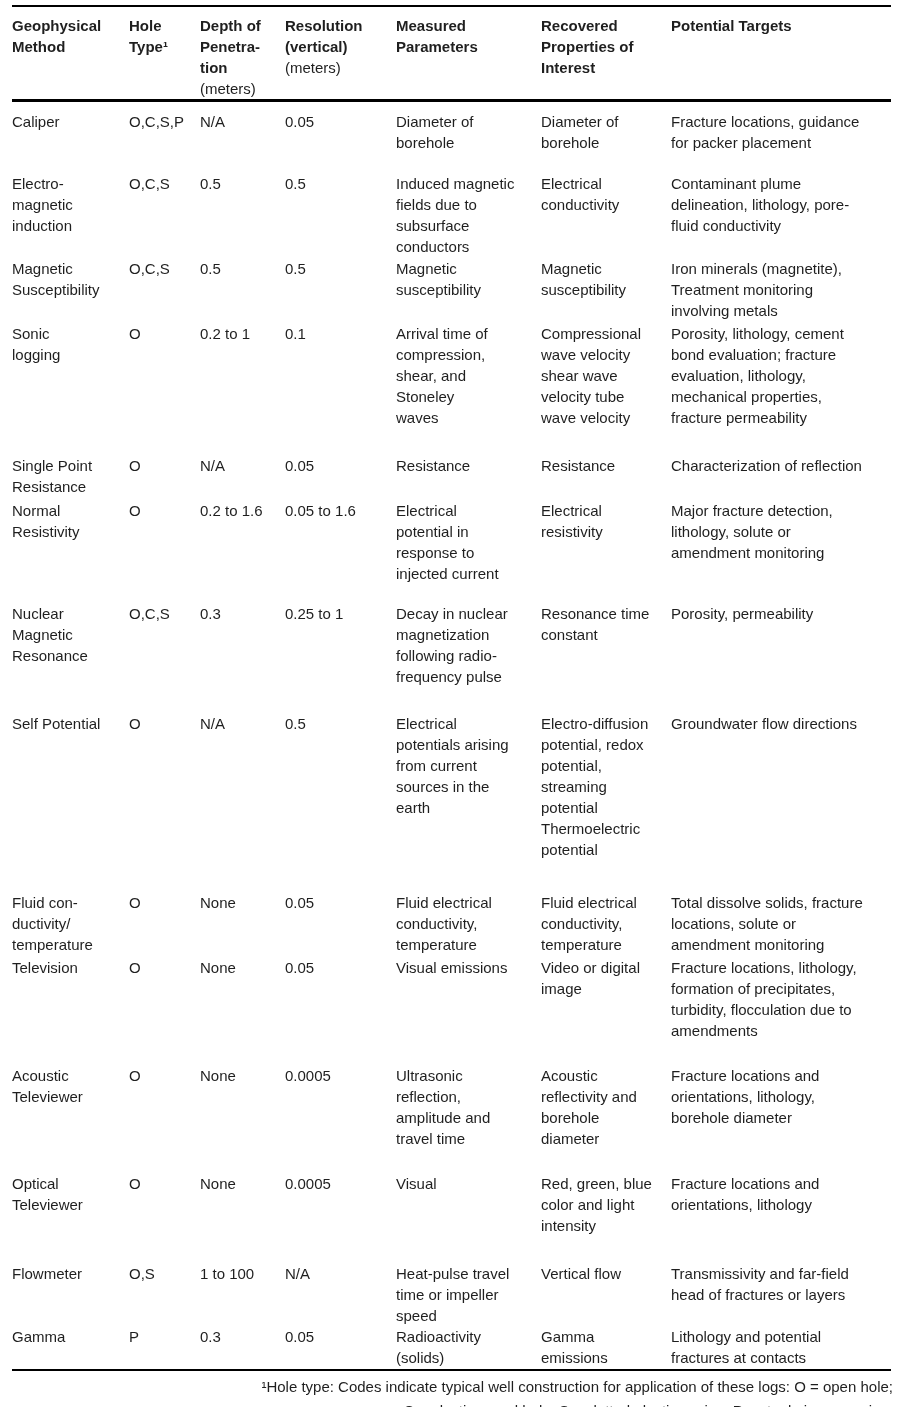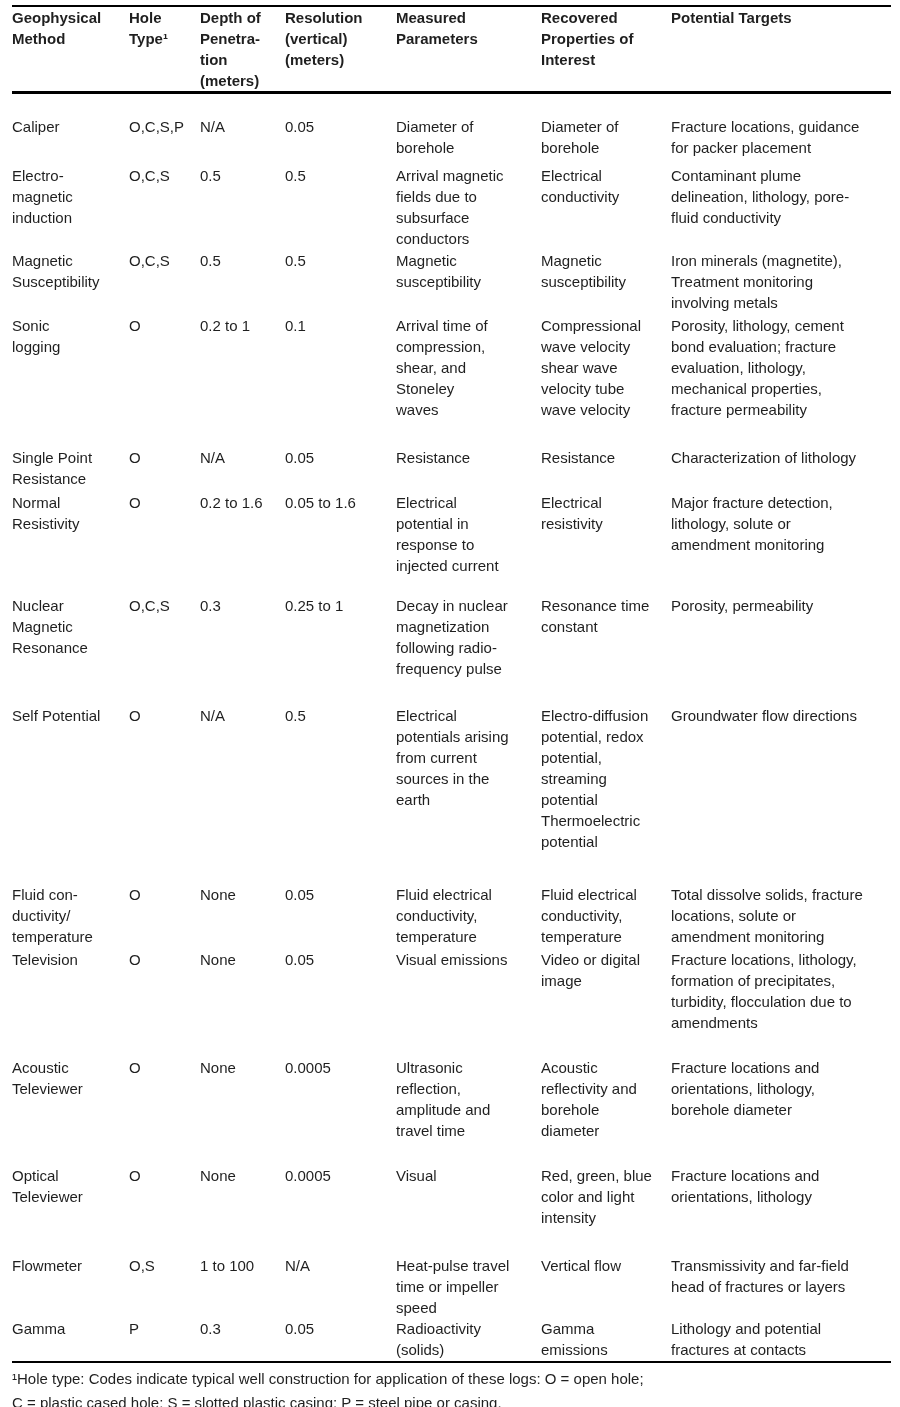--- a/index.html
+++ b/index.html
@@ -23,43 +23,43 @@
     vertical-align:top;
     text-align:left;
     padding:0 8px 0 0;
     font-size:15px;
     line-height:21px;
     white-space:pre-line;
     overflow:hidden;
   }
   thead th{
     border-bottom:3px solid #000;
-    padding-top:0;
+    padding-top:8px;
     font-weight:bold;
     height:81px;
   }
   thead th .sub{
     display:block;
-    font-weight:bold;
+    font-weight:normal;
   }
   
   .c1{width:117px}.c2{width:71px}.c3{width:85px}.c4{width:111px}
   .c5{width:145px}.c6{width:130px}.c7{width:220px}
   
-  .r1 td{padding-top:22px}
+  .r1 td{padding-top:9px}
   .r1{height:72px}.r2{height:85px}.r3{height:65px}.r4{height:132px}
   .r5{height:45px}.r6{height:103px}.r7{height:110px}.r8{height:179px}
   .r9{height:65px}.r10{height:108px}.r11{height:108px}.r12{height:90px}
   .r13{height:62px}.r14{height:44px}
   .footnote{
     margin-top:4px;
     font-size:15px;
     line-height:24px;
   }
-  .footnote div{white-space:pre-line;}
+  .footnote div{white-space:pre-line;text-align:right;}
 </style>
 </head>
 <body>
 
 <div class="page">
   <table>
     <colgroup>
       <col class="c1">
         <col class="c2">
         <col class="c3">
@@ -100,21 +100,21 @@
           <td>Fracture locations, guidance
 for packer placement</td>
       </tr>
       <tr class="r2">
         <td>Electro-
 magnetic
 induction</td>
           <td>O,C,S</td>
           <td>0.5</td>
           <td>0.5</td>
-          <td>Arrival magnetic
+          <td>Induced magnetic
 fields due to
 subsurface
 conductors</td>
           <td>Electrical
 conductivity</td>
           <td>Contaminant plume
 delineation, lithology, pore-
 fluid conductivity</td>
       </tr>
       <tr class="r3">
@@ -154,21 +154,21 @@
 fracture permeability</td>
       </tr>
       <tr class="r5">
         <td>Single Point
 Resistance</td>
           <td>O</td>
           <td>N/A</td>
           <td>0.05</td>
           <td>Resistance</td>
           <td>Resistance</td>
-          <td>Characterization of lithology</td>
+          <td>Characterization of reflection</td>
       </tr>
       <tr class="r6">
         <td>Normal
 Resistivity</td>
           <td>O</td>
           <td>0.2 to 1.6</td>
           <td>0.05 to 1.6</td>
           <td>Electrical
 potential in
 response to

